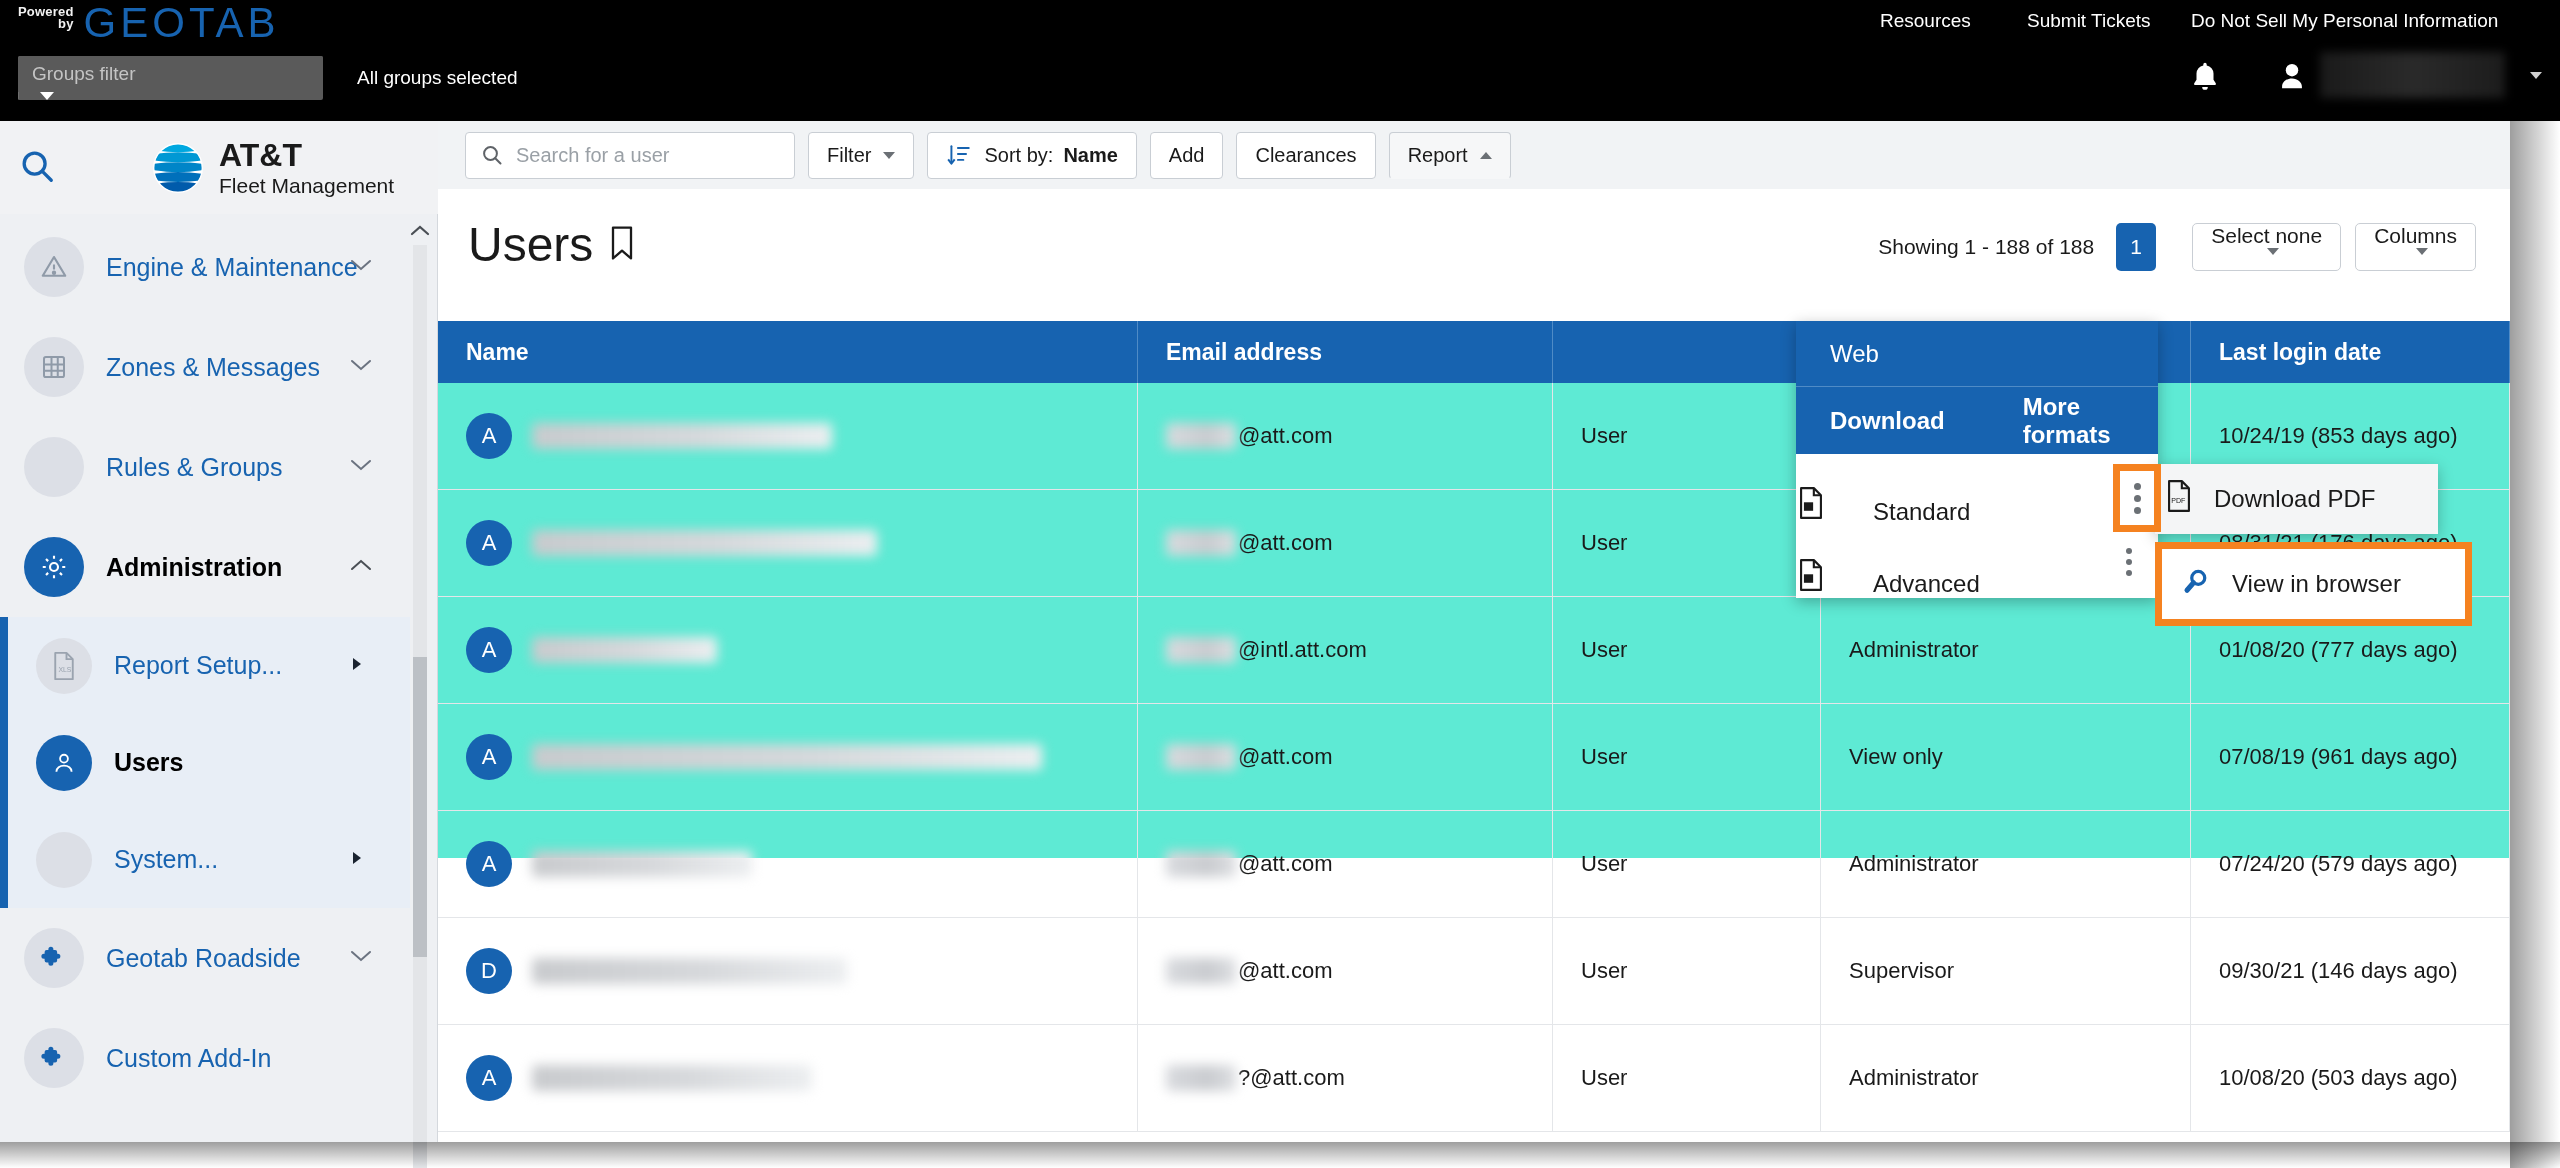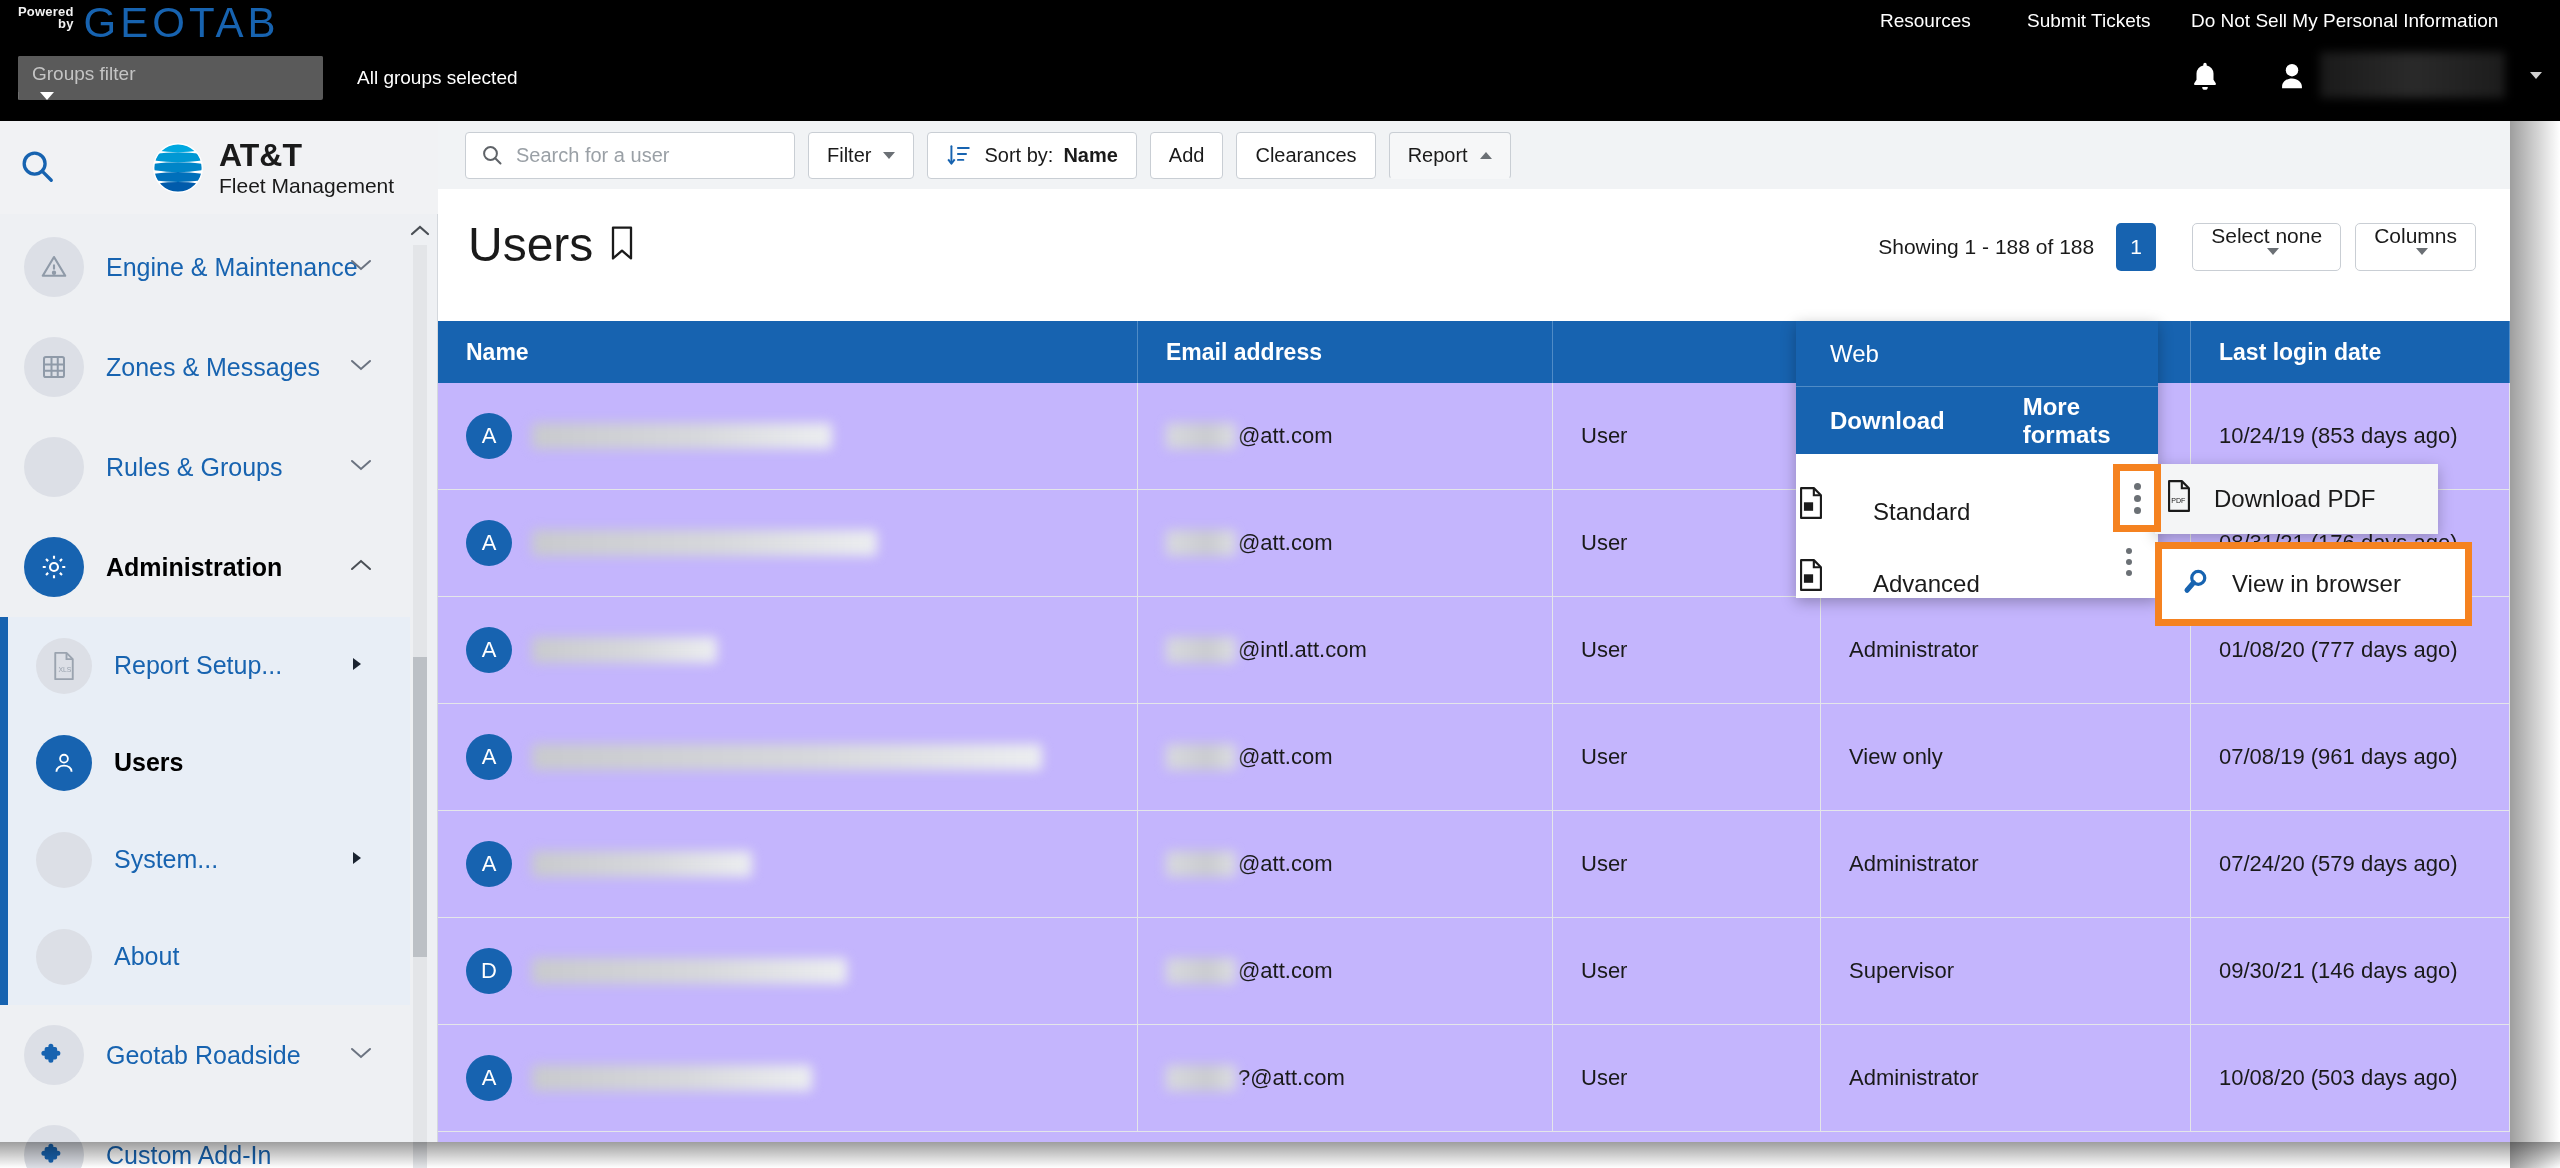--- a/index.html
+++ b/index.html
@@ -133,22 +133,22 @@
   .sub-icon {
     width: 56px; height: 56px; border-radius: 50%; background: #dcdfe6;
     display: flex; align-items: center; justify-content: center; flex: 0 0 56px;
   }
   .sub-icon.active { background: #1763b0; }
   .sub-label { margin-left: 22px; font-size: 25px; color: #1763b0; }
   .sub-item.current .sub-label { color: #000000; font-weight: 700; }
 
   
   #main {
-    position: absolute; left: 438px; top: 0; width: 2072px; height: 1021px;
-    background: #c4b5fd;
+    position: absolute; left: 438px; top: 0; width: 2072px; height: 737px;
+    background: #5eead4;
   }
   #toolbar {
     position: absolute; left: 0; top: 0; width: 2072px; height: 68px;
     background: #f1f3f5; display: flex; align-items: center; padding-left: 27px;
   }
   .tb-btn {
     height: 47px; background: #ffffff; border: 1px solid #c9ced4;
     border-radius: 4px; display: flex; align-items: center; justify-content: center;
     font-size: 20px; color: #1a1a1a; padding: 0 18px; margin-right: 13px;
     cursor: pointer; white-space: nowrap; font-family: "Liberation Sans", sans-serif;
@@ -473,24 +473,20 @@
         <div class="sub-item">
           <div class="sub-icon"></div>
           <div class="sub-label">System...</div>
           <div class="nav-arrow">
             <svg width="14" height="18" viewBox="0 0 14 18" fill="#1a2330">
                 <polygon points="3,3 11,9 3,15"></polygon>
               </svg>
           </div>
         </div>
 
-        <div class="sub-item">
-          <div class="sub-icon"></div>
-          <div class="sub-label">About</div>
-        </div>
       </div>
 
       <div class="nav-item">
         <div class="nav-icon">
           <svg width="30" height="30" viewBox="0 0 24 24" fill="#1763b0">
             <path d="M9.5 3a2 2 0 0 1 2 2v.6h1.4A1.6 1.6 0 0 1 14.5 7.2v1.4h.6a2 2 0 1 1 0 4h-.6V14a1.6 1.6 0 0 1-1.6 1.6h-1.4v.6a2 2 0 1 1-4 0v-.6H6.1A1.6 1.6 0 0 1 4.5 14v-1.4h-.6a2 2 0 1 1 0-4h.6V7.2A1.6 1.6 0 0 1 6.1 5.6h1.4V5a2 2 0 0 1 2-2z"></path>
           </svg>
         </div>
         <div class="nav-label">Geotab Roadside</div>
         <div class="nav-chevron">

